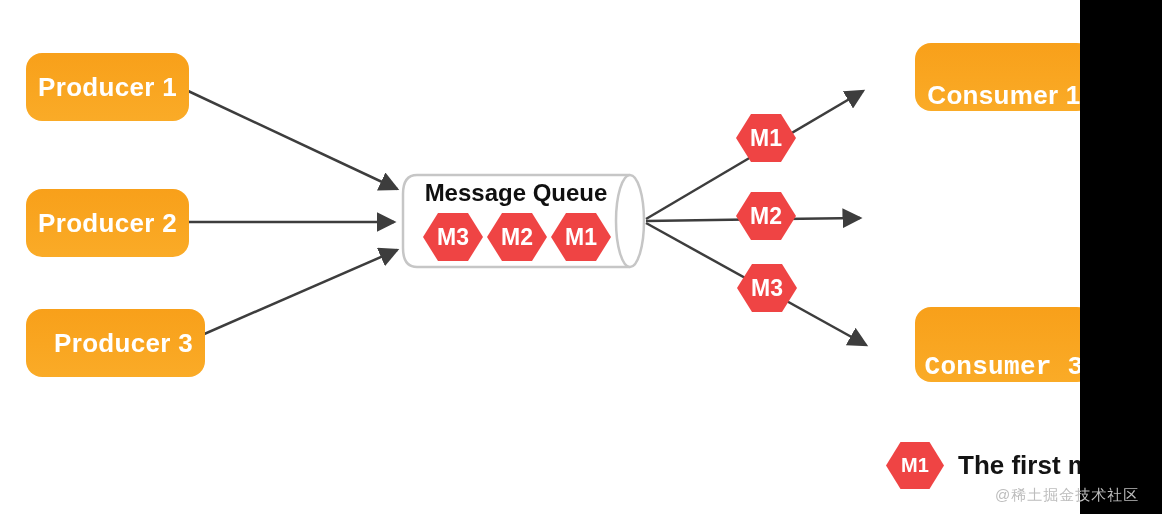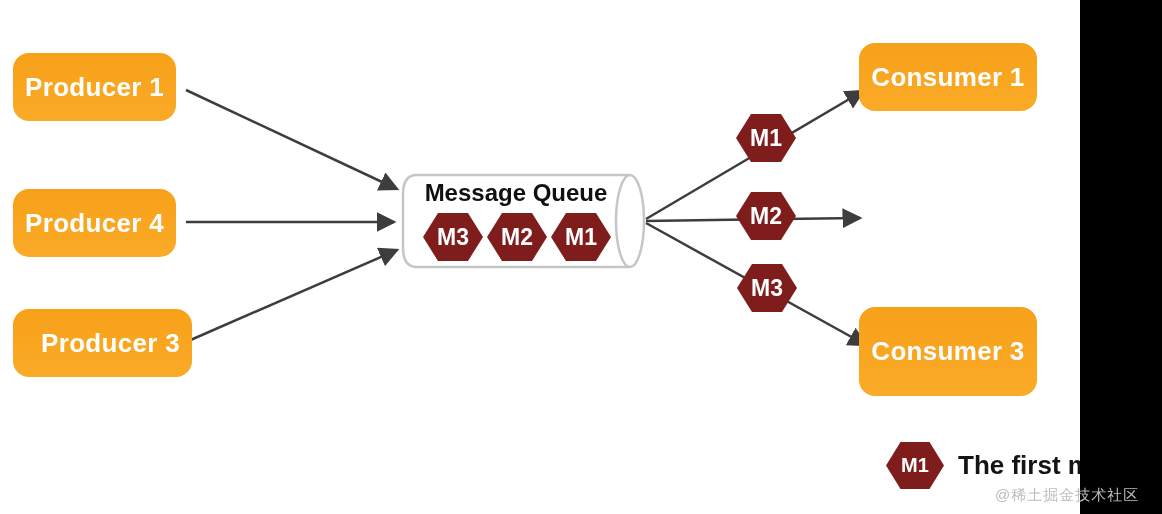--- a/index.html
+++ b/index.html
@@ -7,31 +7,31 @@
     position:relative; width:1162px; height:514px; background:#ffffff;
     overflow:hidden; font-family:"Liberation Sans", sans-serif;
   }
   svg.canvas { position:absolute; left:0; top:0; width:1162px; height:514px; }
 
   .node {
     position:absolute; background:linear-gradient(180deg,#F8A01A 0%,#FAAB27 100%);
     border-radius:16px; color:#ffffff; font-size:26px; font-weight:600;
     display:flex; align-items:center; justify-content:center; letter-spacing:0.3px;
   }
-  .producer { left:13px; width:163px; height:68px; }
+  .producer { left:26px; width:163px; height:68px; }
   #producer-1 { top:53px; }
   #producer-2 { top:189px; }
   #producer-3 { top:309px;padding-left:16px; }
-  .consumer { left:859px; width:178px; height:68px; }
+  .consumer { left:915px; width:178px; height:68px;align-items:flex-end; }
   #consumer-1 { top:43px; }
   #consumer-2 { top:180px; }
-  #consumer-3 { top:307px; height:89px; }
+  #consumer-3 { top:307px; height:75px;font-family:Liberation Mono, monospace; }
 
   .hex {
-    position:absolute; width:60px; height:48px; background:#7f1d1d;
+    position:absolute; width:60px; height:48px; background:#ef4444;
     clip-path:polygon(25% 0,75% 0,100% 50%,75% 100%,25% 100%,0 50%);
     color:#ffffff; font-weight:700; font-size:23px;
     display:flex; align-items:center; justify-content:center;
   }
   #queue-hex-m3 { left:423px; top:213px; }
   #queue-hex-m2 { left:487px; top:213px; }
   #queue-hex-m1 { left:551px; top:213px; }
   #transit-hex-m1 { left:736px; top:114px; }
   #transit-hex-m2 { left:736px; top:192px; }
   #transit-hex-m3 { left:737px; top:264px; }
@@ -77,21 +77,21 @@
 
     <line x1="646" y1="219" x2="863" y2="91" stroke="#3d3d3d" stroke-width="2.5" marker-end="url(#arrowhead)"></line>
     <line x1="646" y1="221" x2="860" y2="218" stroke="#3d3d3d" stroke-width="2.5" marker-end="url(#arrowhead)"></line>
     <line x1="646" y1="223" x2="866" y2="345" stroke="#3d3d3d" stroke-width="2.5" marker-end="url(#arrowhead)"></line>
   </svg>
 
   <div class="node producer" id="producer-1">
     <span>Producer 1</span>
   </div>
   <div class="node producer" id="producer-2">
-    <span>Producer 4</span>
+    <span>Producer 2</span>
   </div>
   <div class="node producer" id="producer-3">
     <span>Producer 3</span>
   </div>
 
   <div class="node consumer" id="consumer-1">
     <span>Consumer 1</span>
   </div>
   <div class="node consumer" id="consumer-3">
     <span>Consumer 3</span>

